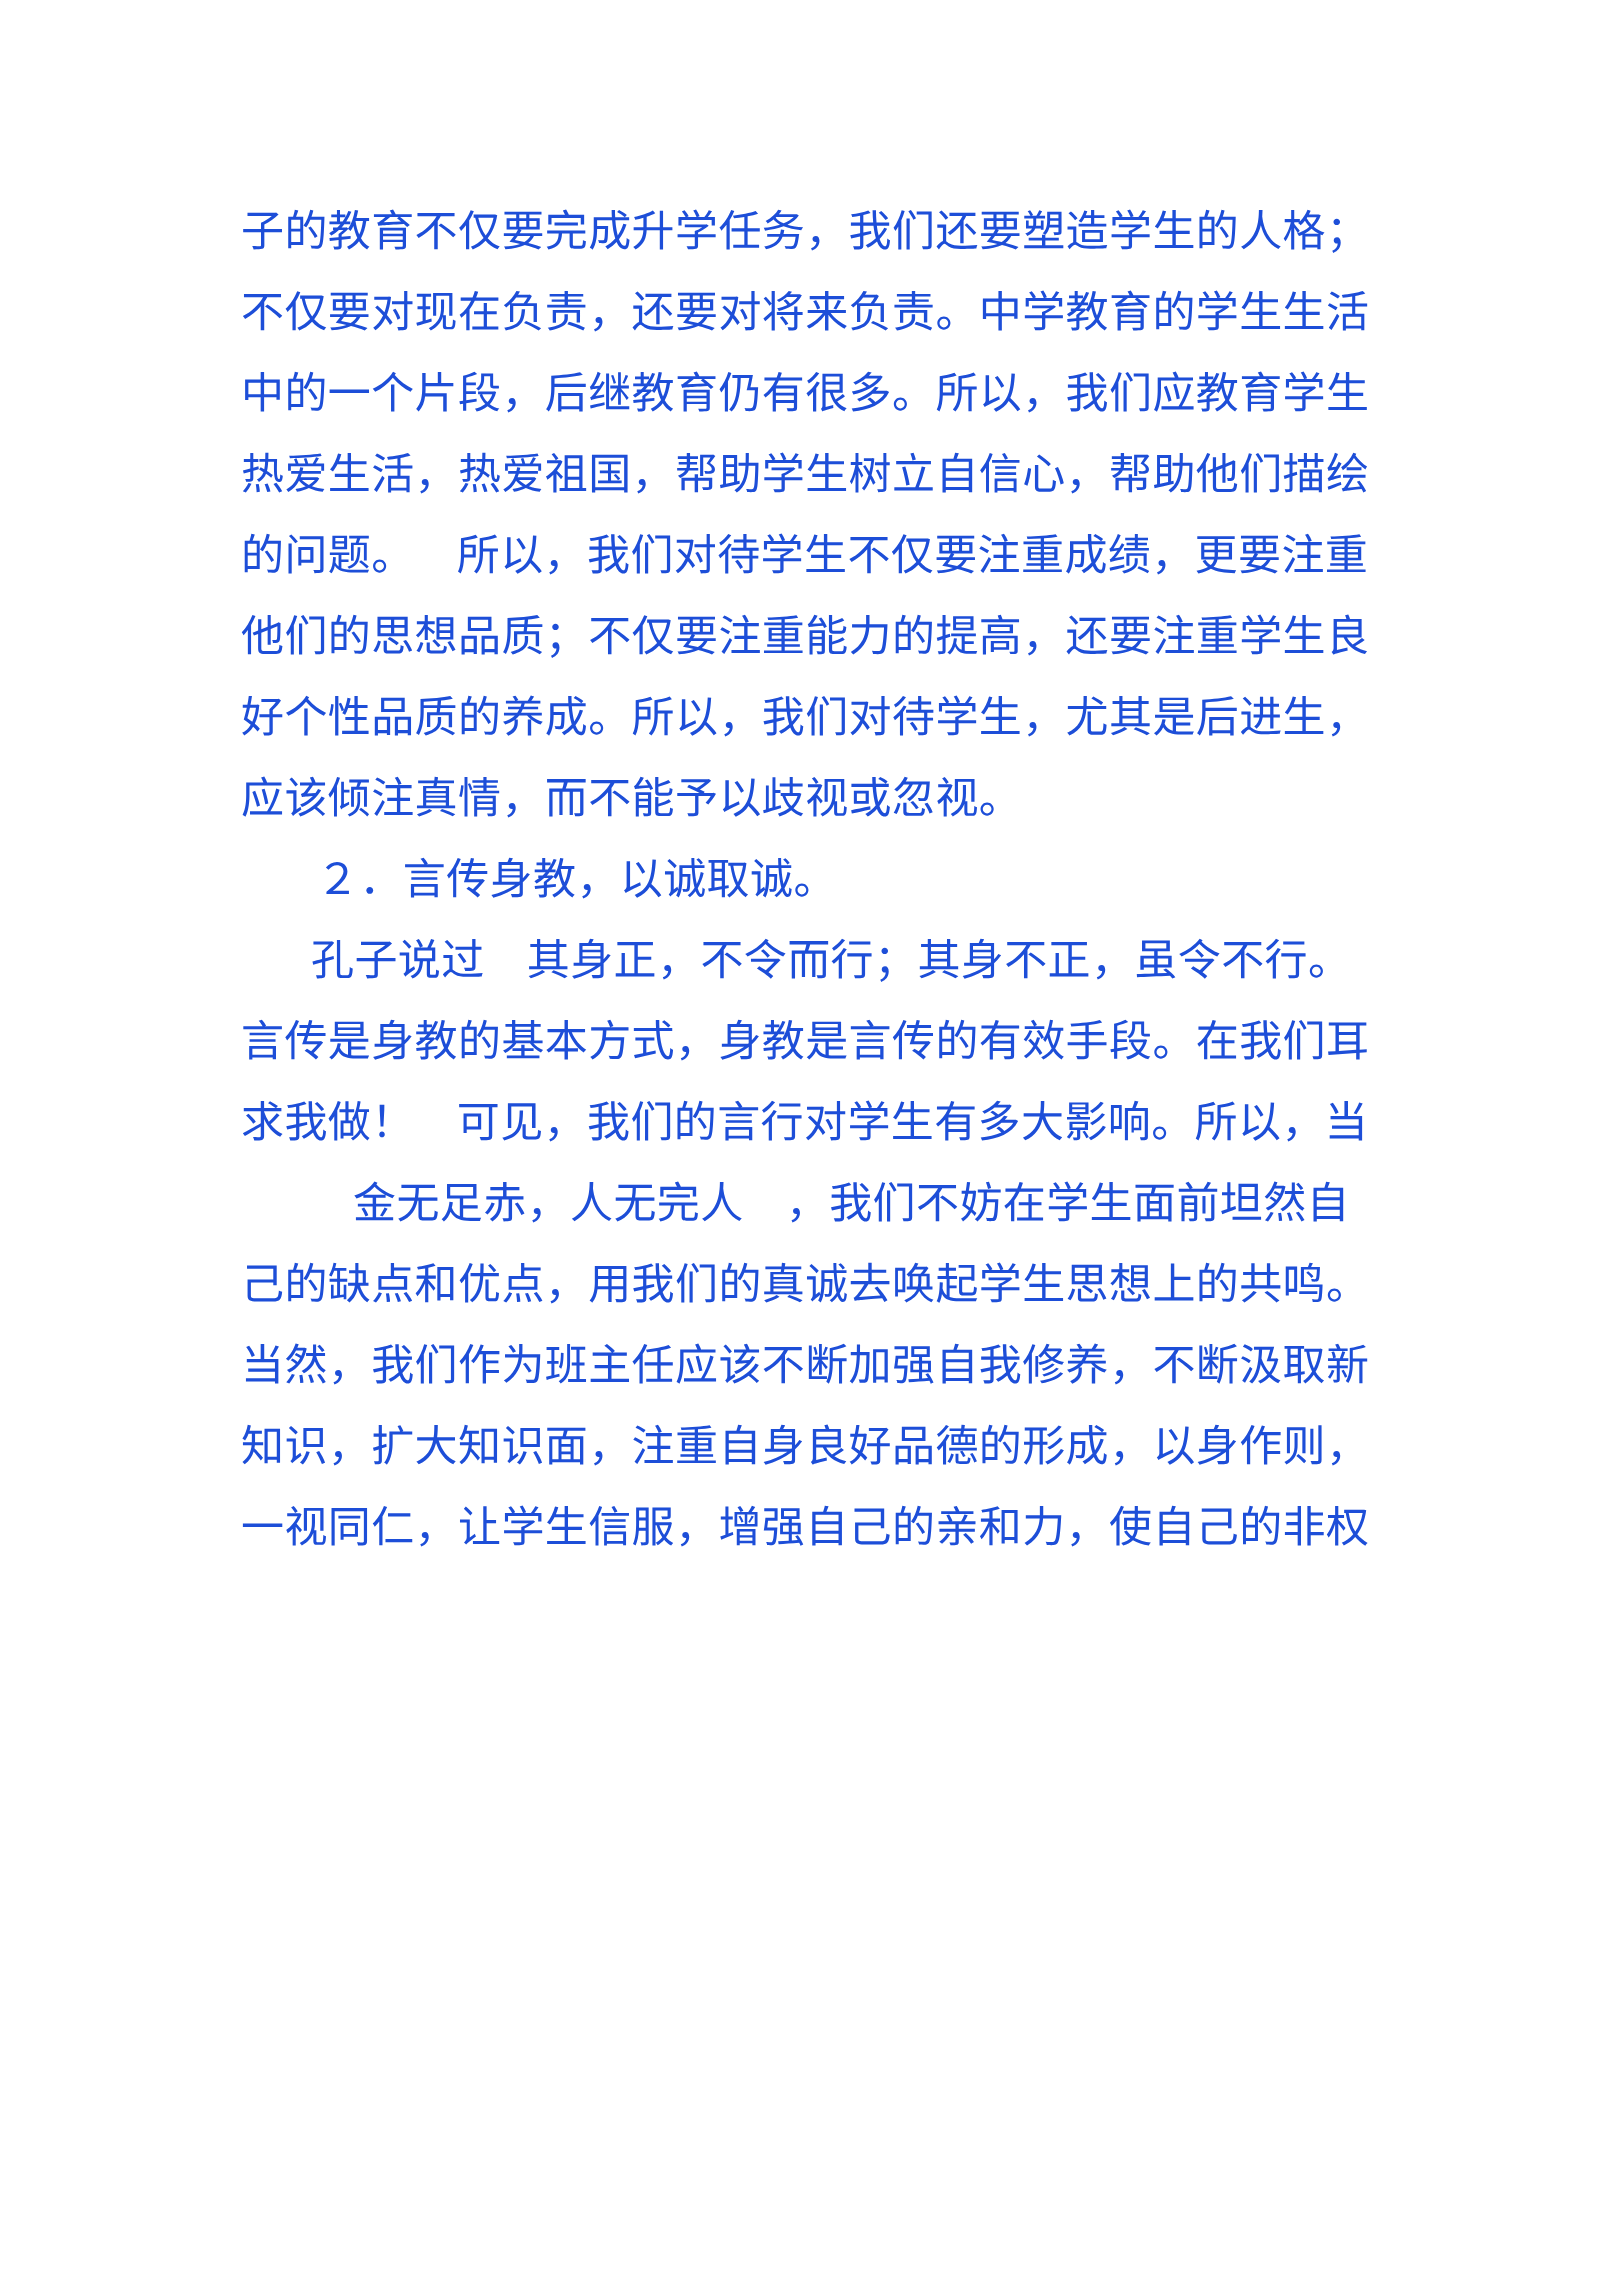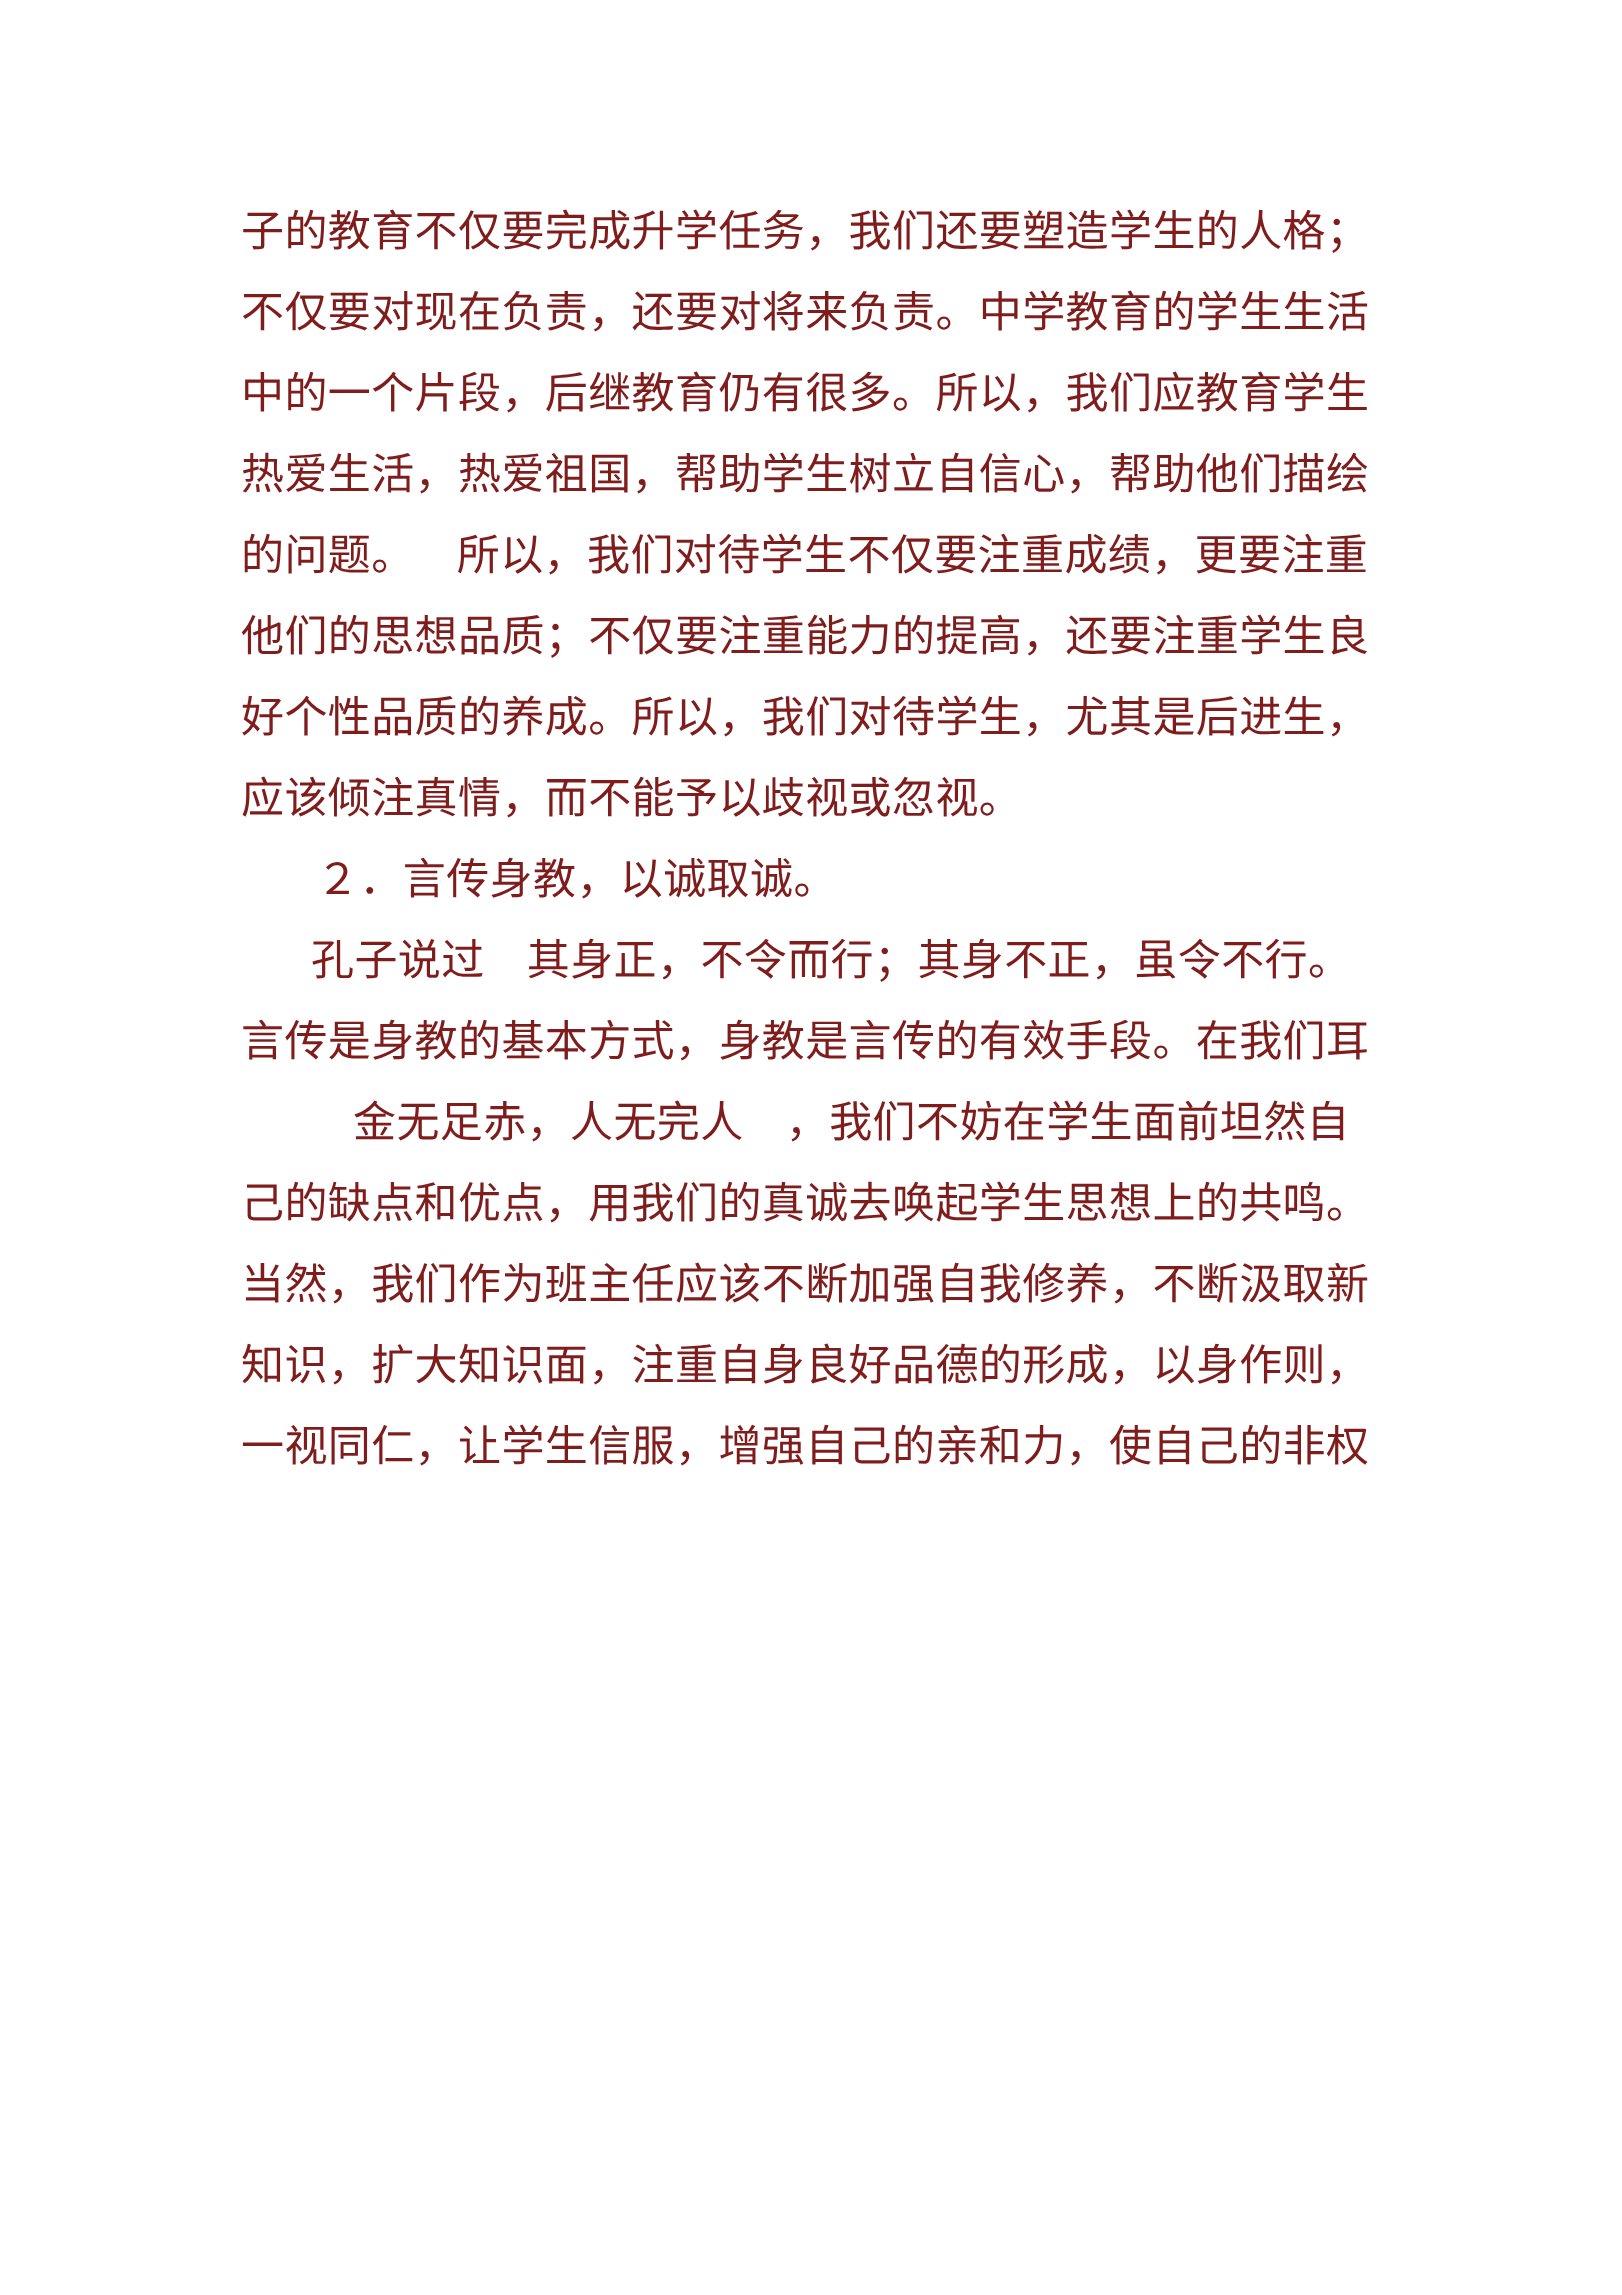--- a/index.html
+++ b/index.html
@@ -32,21 +32,21 @@
     width: 1622px;
     padding: 192px 244px 0 241px;
     box-sizing: border-box;
   }
 
   .doc-line {
     font-size: 43px;
     line-height: 81px;
     letter-spacing: 0.4px;
     white-space: pre;
-    color: #7f1d1d;
+    color: #1d4ed8;
     font-weight: 400;
     text-rendering: geometricPrecision;
   }
 
   
   .indent-1 { padding-left: 75px; }
   .indent-2 { padding-left: 70px; }
   .indent-3 { padding-left: 112px; }
 </style>
 </head>
@@ -61,20 +61,21 @@
     <div class="doc-line">热爱生活，热爱祖国，帮助学生树立自信心，帮助他们描绘</div>
     <div class="doc-line">的问题。   所以，我们对待学生不仅要注重成绩，更要注重</div>
     <div class="doc-line">他们的思想品质；不仅要注重能力的提高，还要注重学生良</div>
     <div class="doc-line">好个性品质的养成。所以，我们对待学生，尤其是后进生，</div>
     <div class="doc-line">应该倾注真情，而不能予以歧视或忽视。</div>
 
     <div class="doc-line indent-1">２．言传身教，以诚取诚。</div>
 
     <div class="doc-line indent-2">孔子说过   其身正，不令而行；其身不正，虽令不行。</div>
     <div class="doc-line">言传是身教的基本方式，身教是言传的有效手段。在我们耳</div>
+    <div class="doc-line">求我做！   可见，我们的言行对学生有多大影响。所以，当</div>
 
     <div class="doc-line indent-3">金无足赤，人无完人   ，我们不妨在学生面前坦然自</div>
     <div class="doc-line">己的缺点和优点，用我们的真诚去唤起学生思想上的共鸣。</div>
     <div class="doc-line">当然，我们作为班主任应该不断加强自我修养，不断汲取新</div>
     <div class="doc-line">知识，扩大知识面，注重自身良好品德的形成，以身作则，</div>
     <div class="doc-line">一视同仁，让学生信服，增强自己的亲和力，使自己的非权</div>
 
   </div>
 </div>
 

